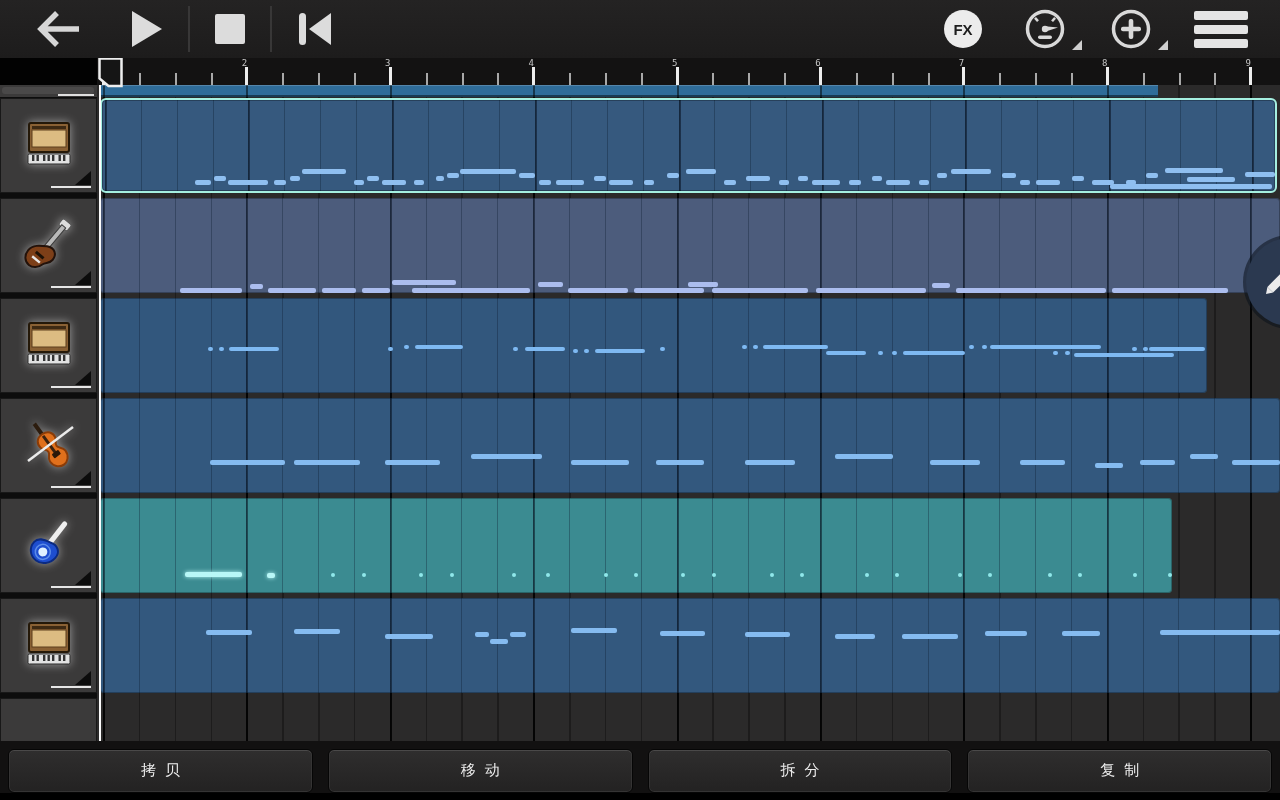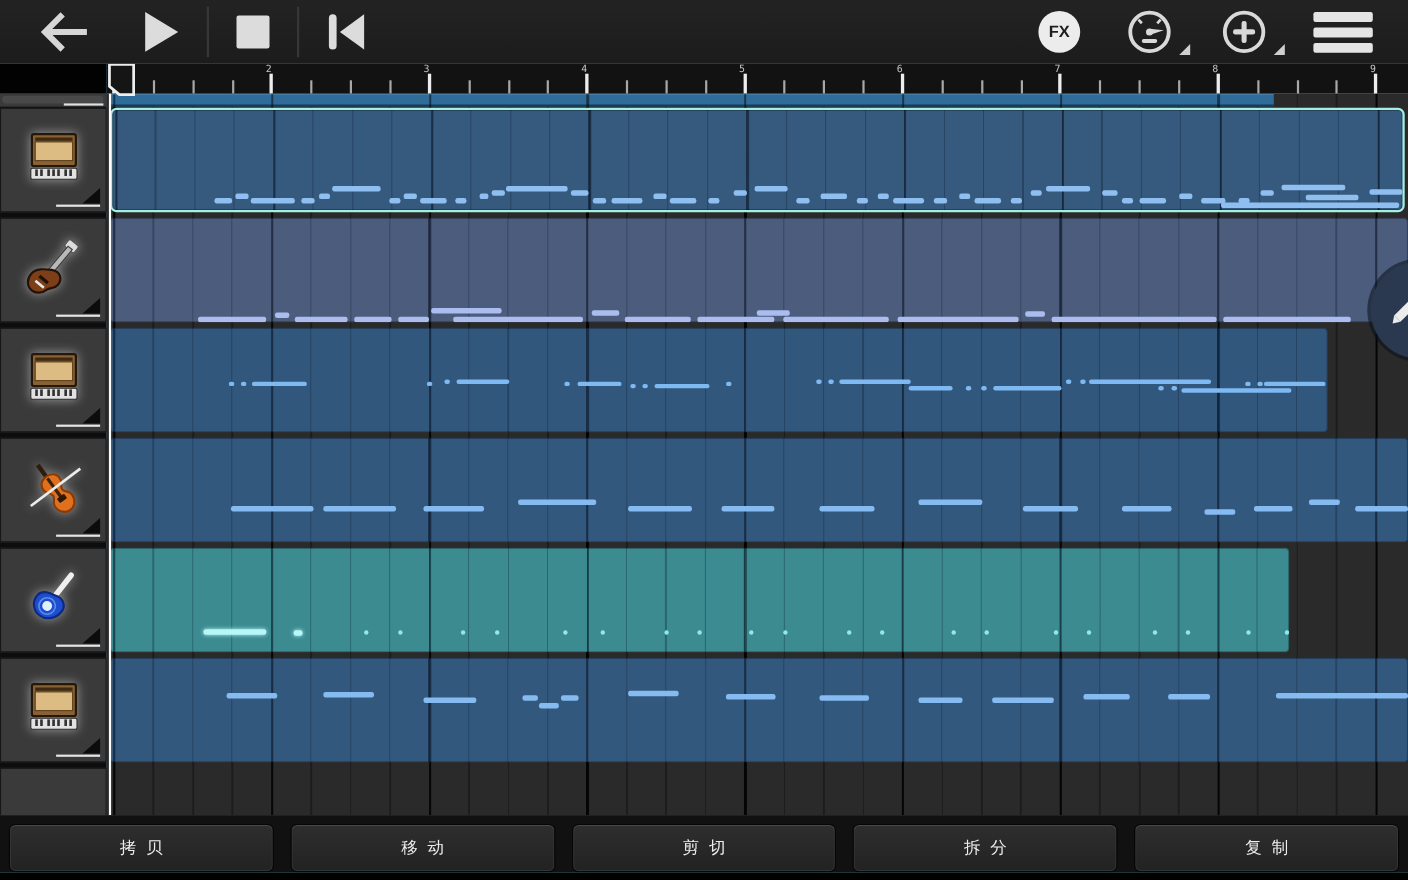--- a/index.html
+++ b/index.html
@@ -1,18 +1,18 @@
 <!DOCTYPE html>
 <html><head>
 <meta charset="utf-8">
 <style>
   * { margin:0; padding:0; box-sizing:border-box; }
   html,body { width:1280px; height:800px; background:#000; overflow:hidden; }
   body { font-family:"Liberation Sans", sans-serif; }
-  .app { position:relative; width:1280px; height:793px; background:#7dd3fc; overflow:hidden; }
+  .app { position:relative; width:1280px; height:793px; background:#be185d; overflow:hidden; }
 
   
   .topbar { position:absolute; left:0; top:0; width:1280px; height:58px;
     background:linear-gradient(#242323,#1d1c1c); display:flex; align-items:center;
     justify-content:space-between; padding:0 12px; z-index:40; }
   .tb-left, .tb-right { display:flex; align-items:center; height:100%; }
   .tbtn { background:none; border:none; height:58px; display:flex; align-items:center;
     justify-content:center; cursor:pointer; position:relative; padding:0 20px; }
   .sep { width:2px; height:46px; background:#383737; margin:0 2px; }
   .fx-circle { width:38px; height:38px; border-radius:50%; background:#ececec; color:#1e1e1e;
@@ -455,17 +455,16 @@
         <path d="M0 0 L6 -4 L6 4 Z" fill="#ececec"></path>
         <rect x="6" y="-4" width="24" height="8" fill="#ececec"></rect>
         <rect x="26" y="-4" width="4" height="8" fill="#9a9a9a"></rect>
       </g>
     </svg>
   </div>
 
   <footer class="bottombar">
     <button class="ebtn">拷贝</button>
     <button class="ebtn">移动</button>
-    <button class="ebtn">剪切</button>
     <button class="ebtn">拆分</button>
     <button class="ebtn">复制</button>
   </footer>
 </div>
 
 </body></html>

